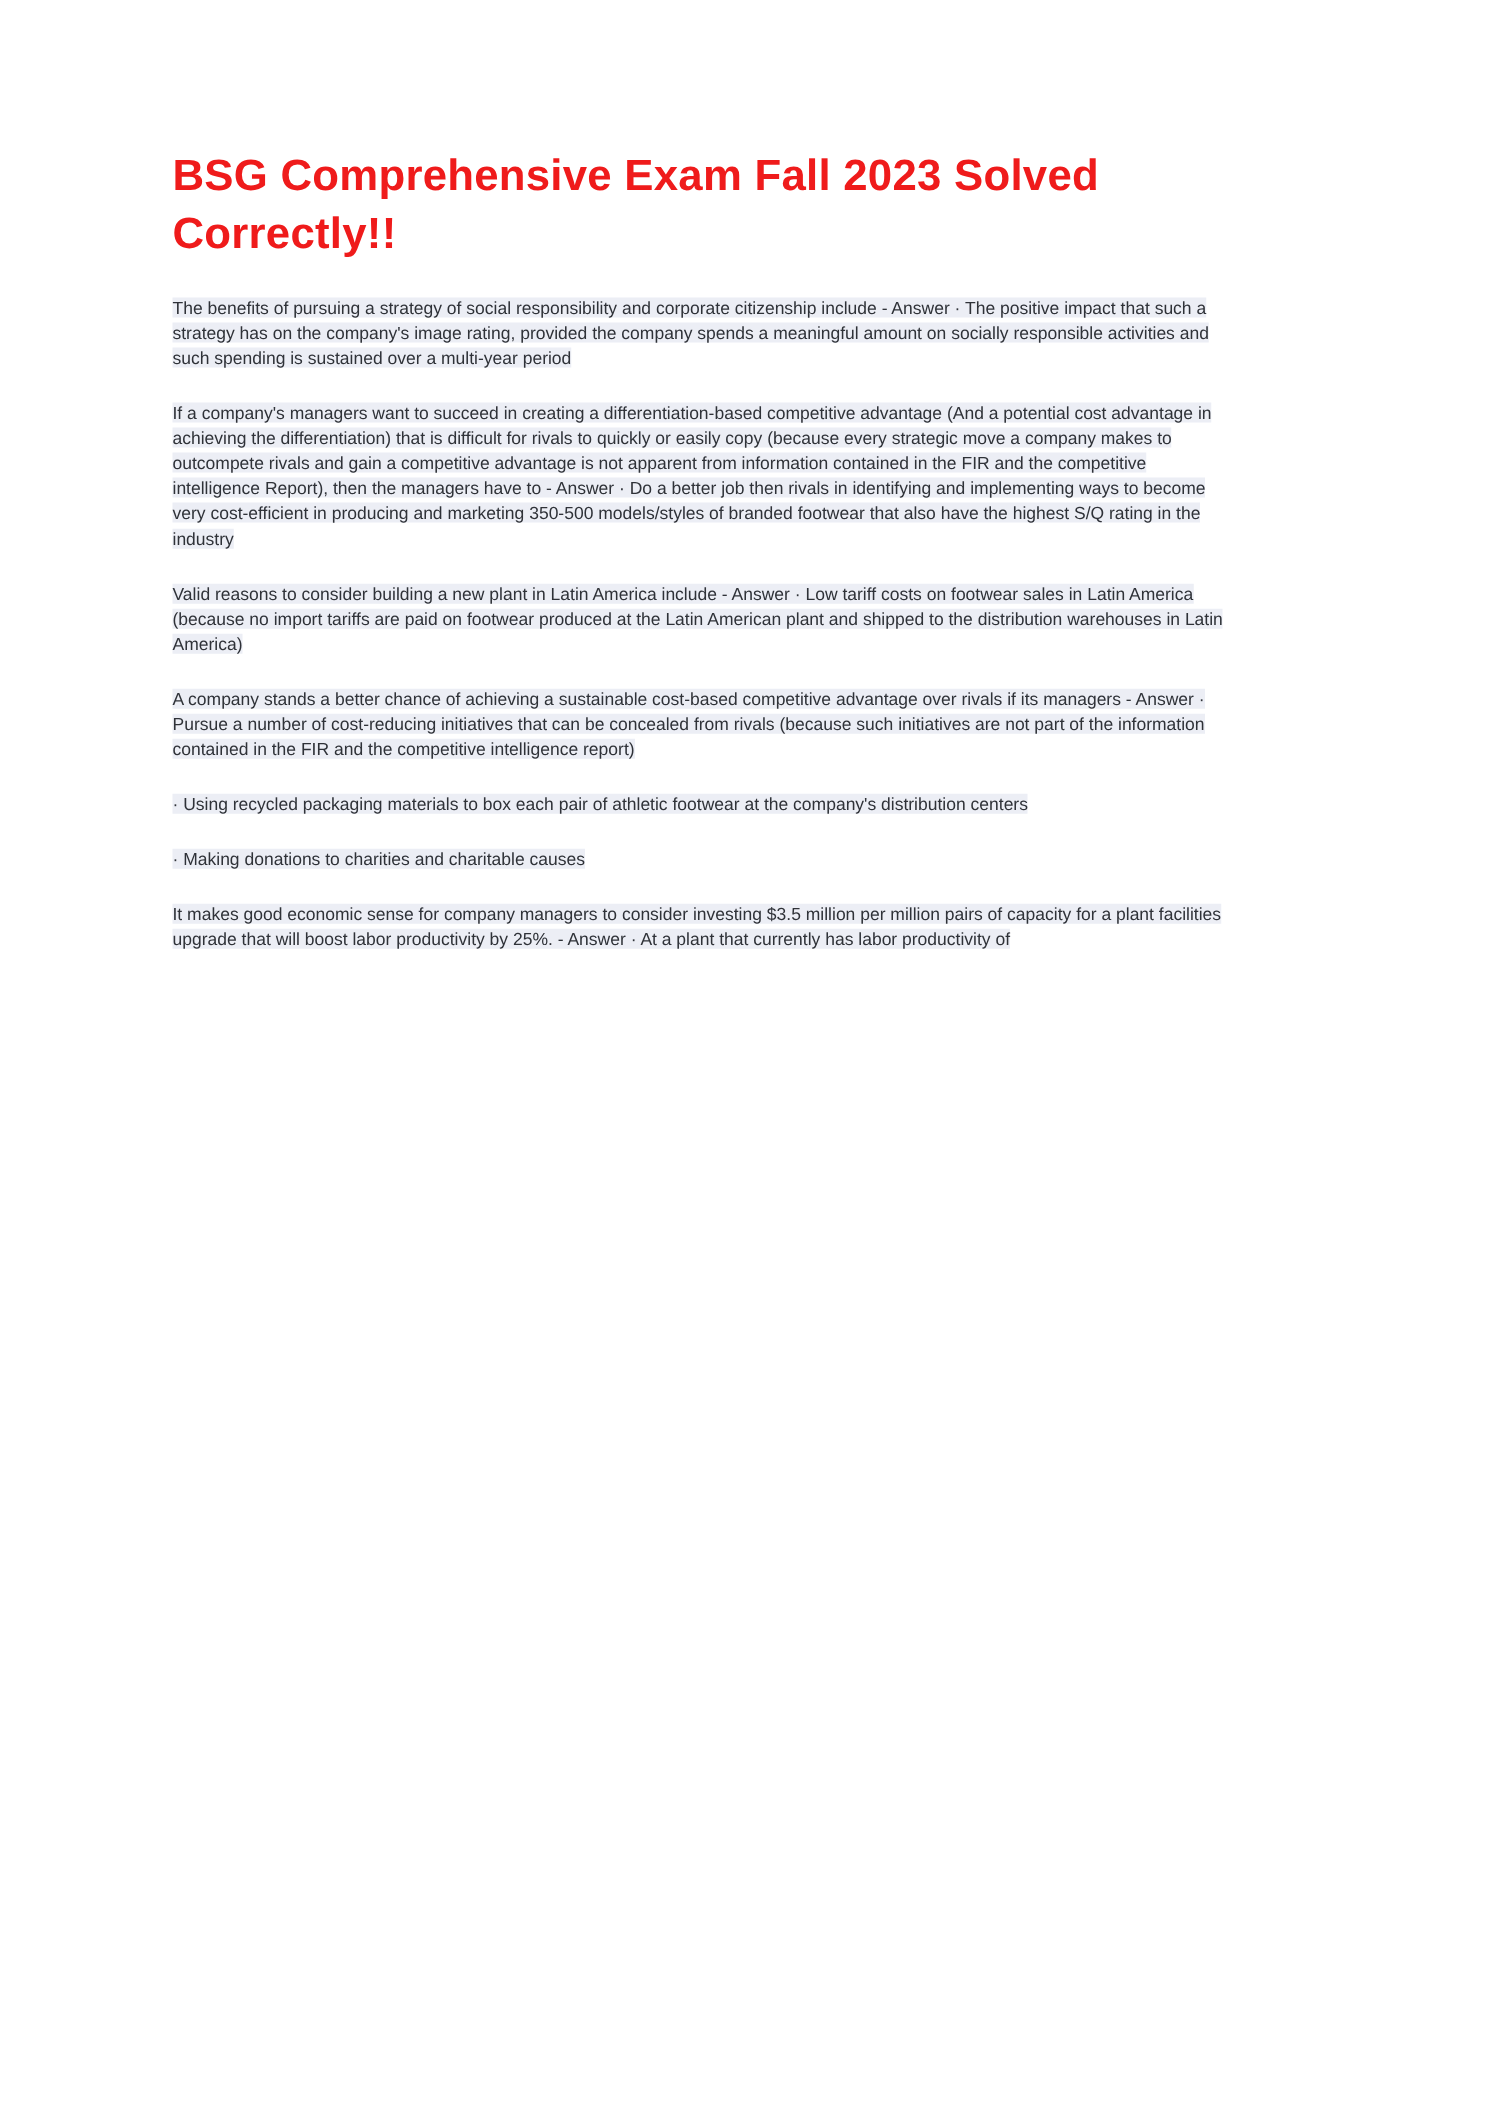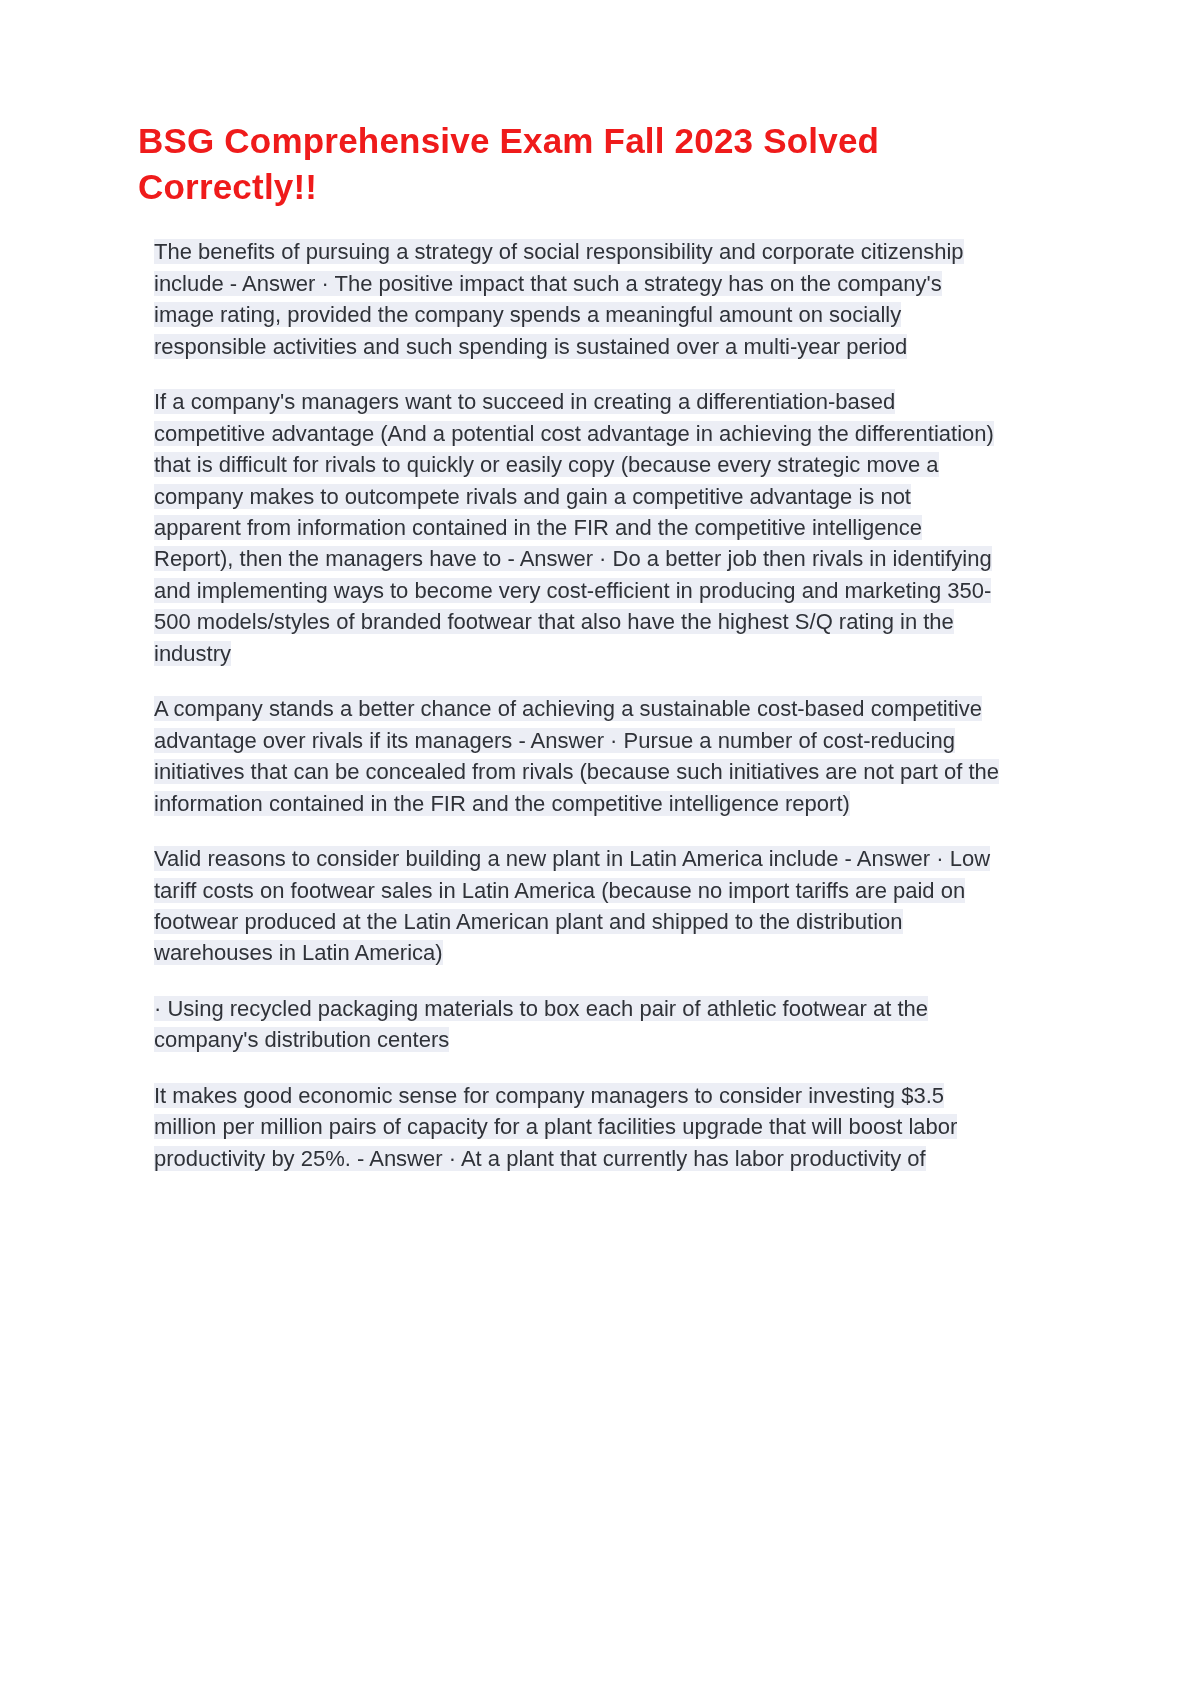--- a/index.html
+++ b/index.html
@@ -25,40 +25,41 @@
   .doc-title {
     color: #ef1b1b;
     font-weight: bold;
     font-size: 35px;
     line-height: 1.32;
     letter-spacing: 0.2px;
     margin: 0 0 26px 0;
     max-width: 830px;
   }
   .para {
-    font-size: 22px;
+    font-size: 14px;
     line-height: 1.43;
-    margin: 0 0 24px 16px;
+    margin: 0 0 24px 0;
     max-width: 848px;
     color: #2f3238;
     text-align: left;
   }
   .para span.hl {
     background: #eceef5;
     box-decoration-break: clone;
     -webkit-box-decoration-break: clone;
   }
 </style>
 </head>
 <body>
 
 <div class="page">
 
   <h1 class="doc-title">BSG Comprehensive Exam Fall 2023 Solved Correctly!!</h1>
 
   <p class="para"><span class="hl">The benefits of pursuing a strategy of social responsibility and corporate citizenship include - Answer · The positive impact that such a strategy has on the company's image rating, provided the company spends a meaningful amount on socially responsible activities and such spending is sustained over a multi-year period</span></p>
   <p class="para"><span class="hl">If a company's managers want to succeed in creating a differentiation-based competitive advantage (And a potential cost advantage in achieving the differentiation) that is difficult for rivals to quickly or easily copy (because every strategic move a company makes to outcompete rivals and gain a competitive advantage is not apparent from information contained in the FIR and the competitive intelligence Report), then the managers have to - Answer · Do a better job then rivals in identifying and implementing ways to become very cost-efficient in producing and marketing 350-500 models/styles of branded footwear that also have the highest S/Q rating in the industry</span></p>
+  <p class="para"><span class="hl">Valid reasons to consider building a new plant in Latin America include - Answer · Low tariff costs on footwear sales in Latin America (because no import tariffs are paid on footwear produced at the Latin American plant and shipped to the distribution warehouses in Latin America)</span></p>
   <p class="para"><span class="hl">A company stands a better chance of achieving a sustainable cost-based competitive advantage over rivals if its managers - Answer · Pursue a number of cost-reducing initiatives that can be concealed from rivals (because such initiatives are not part of the information contained in the FIR and the competitive intelligence report)</span></p>
-  <p class="para"><span class="hl">Valid reasons to consider building a new plant in Latin America include - Answer · Low tariff costs on footwear sales in Latin America (because no import tariffs are paid on footwear produced at the Latin American plant and shipped to the distribution warehouses in Latin America)</span></p>
   <p class="para"><span class="hl">· Using recycled packaging materials to box each pair of athletic footwear at the company's distribution centers</span></p>
+  <p class="para"><span class="hl">· Making donations to charities and charitable causes</span></p>
   <p class="para"><span class="hl">It makes good economic sense for company managers to consider investing $3.5 million per million pairs of capacity for a plant facilities upgrade that will boost labor productivity by 25%. - Answer · At a plant that currently has labor productivity of</span></p>
 
 </div>
 
 </body></html>

